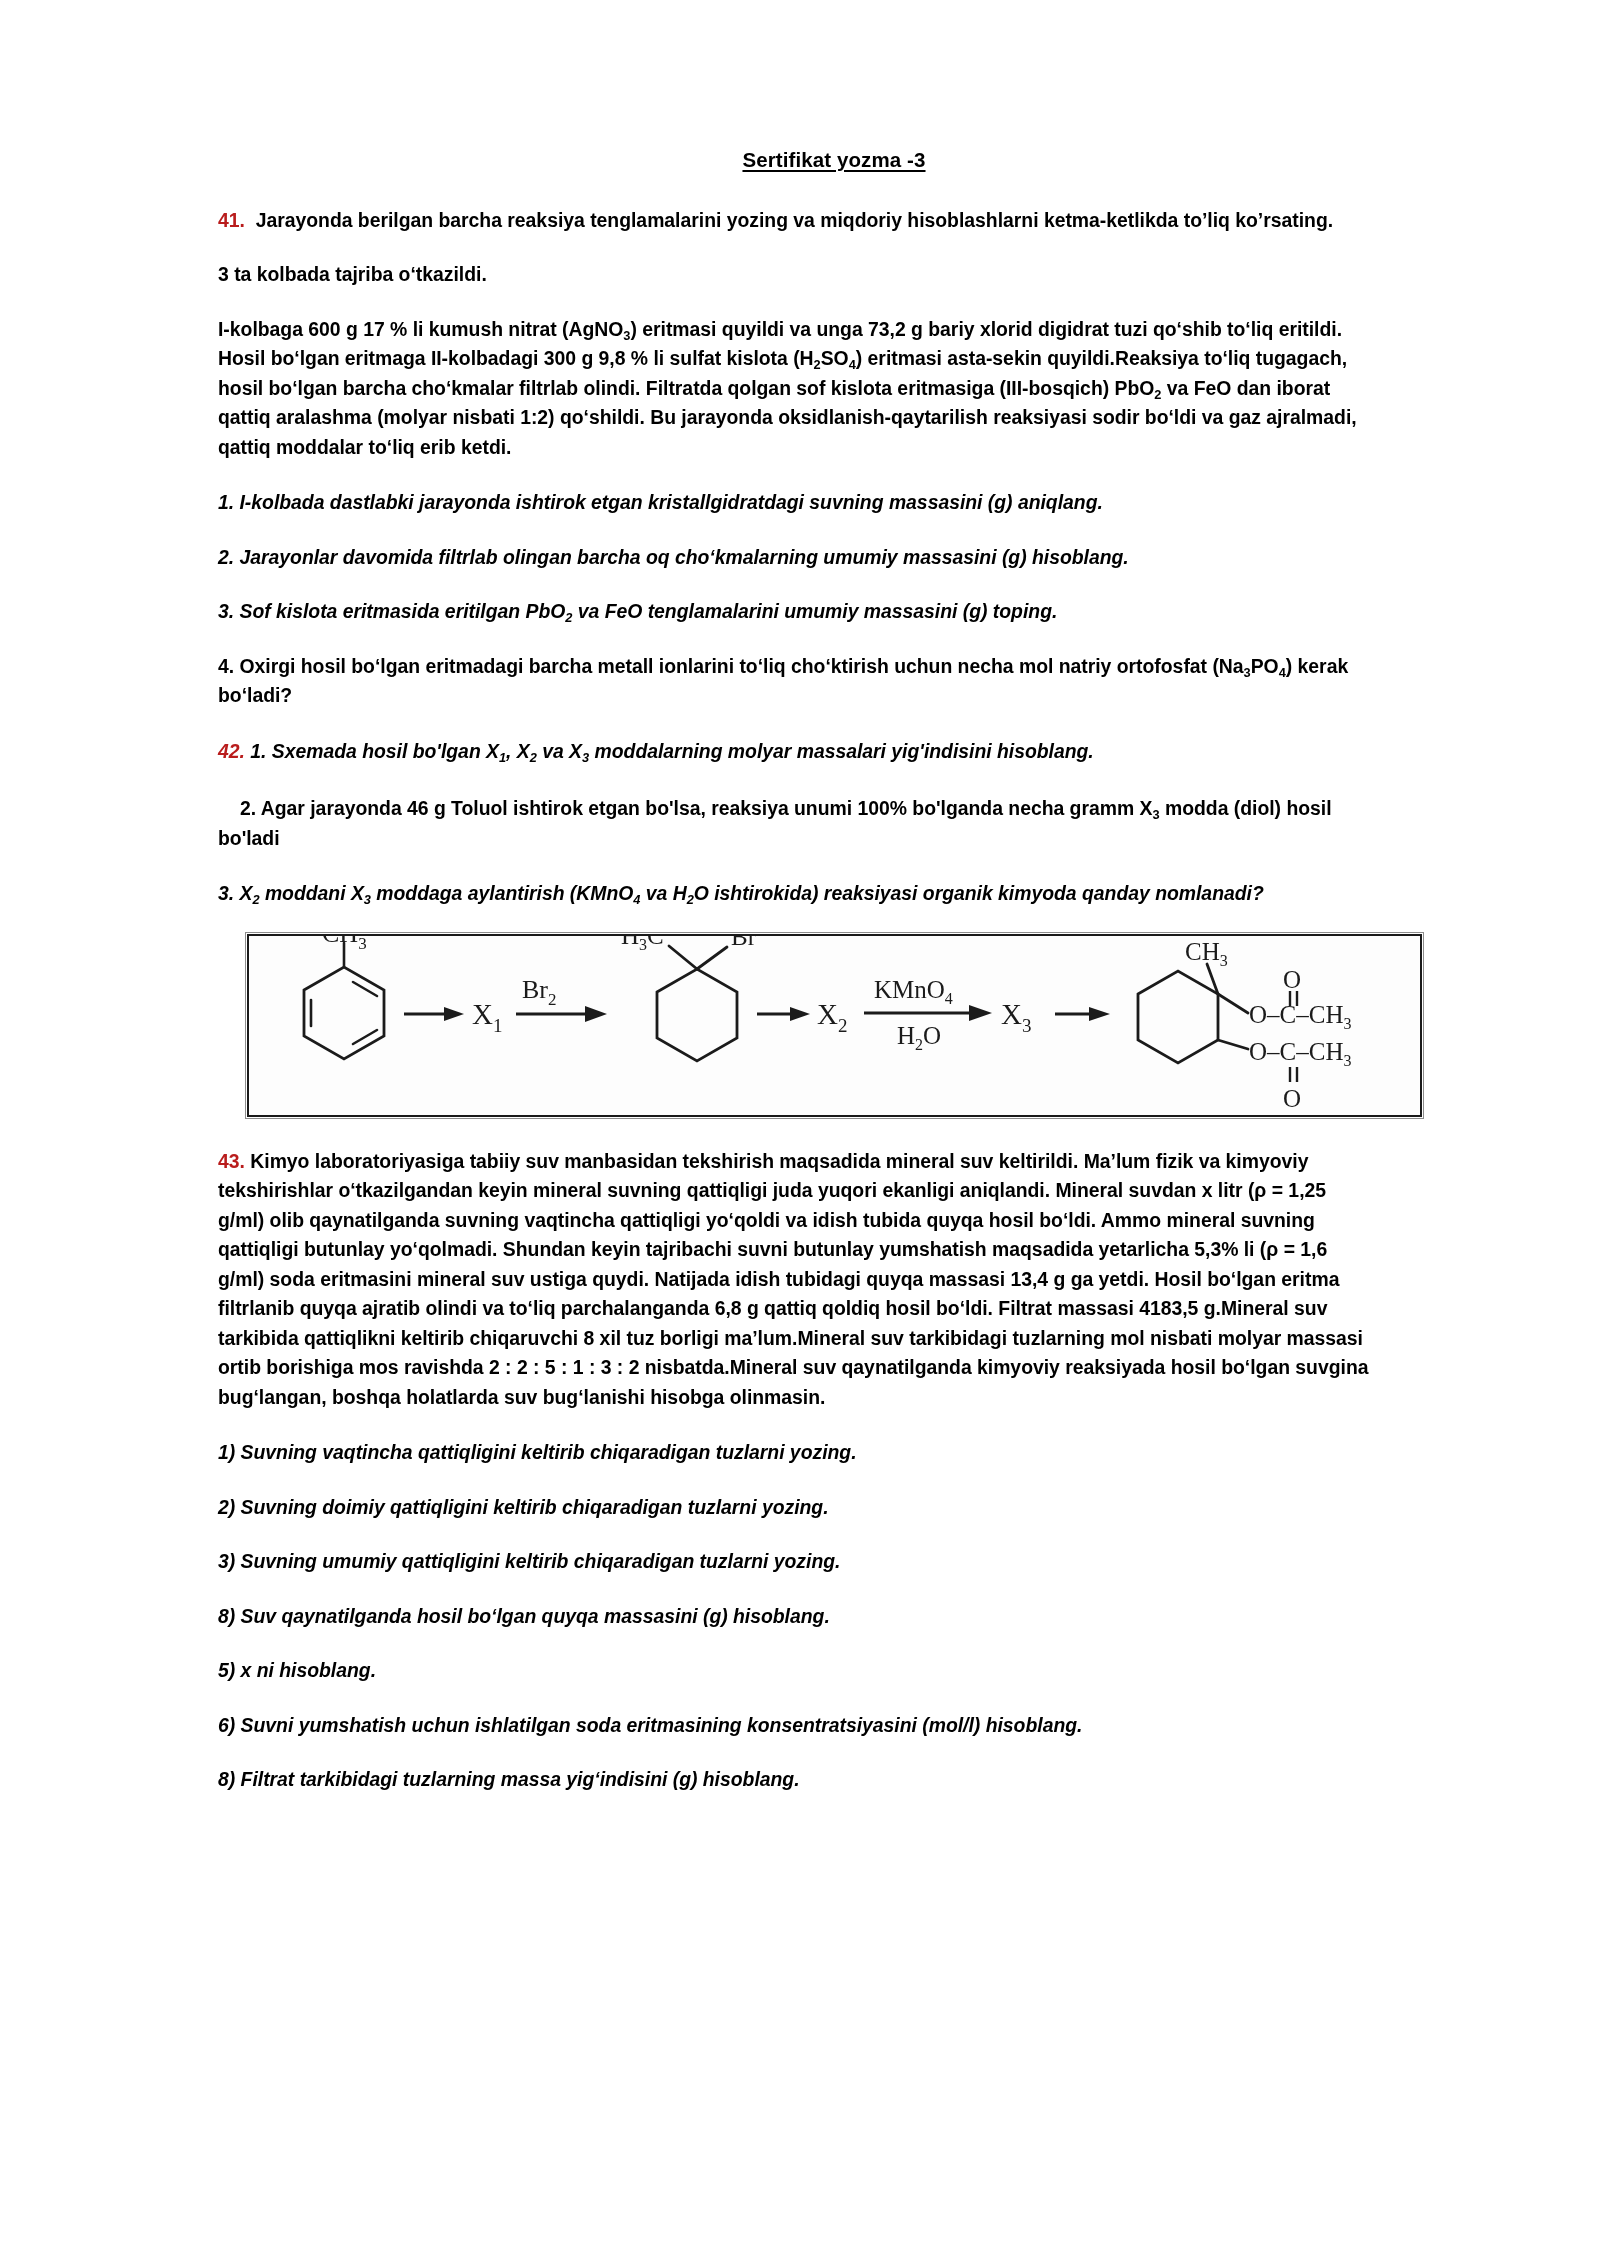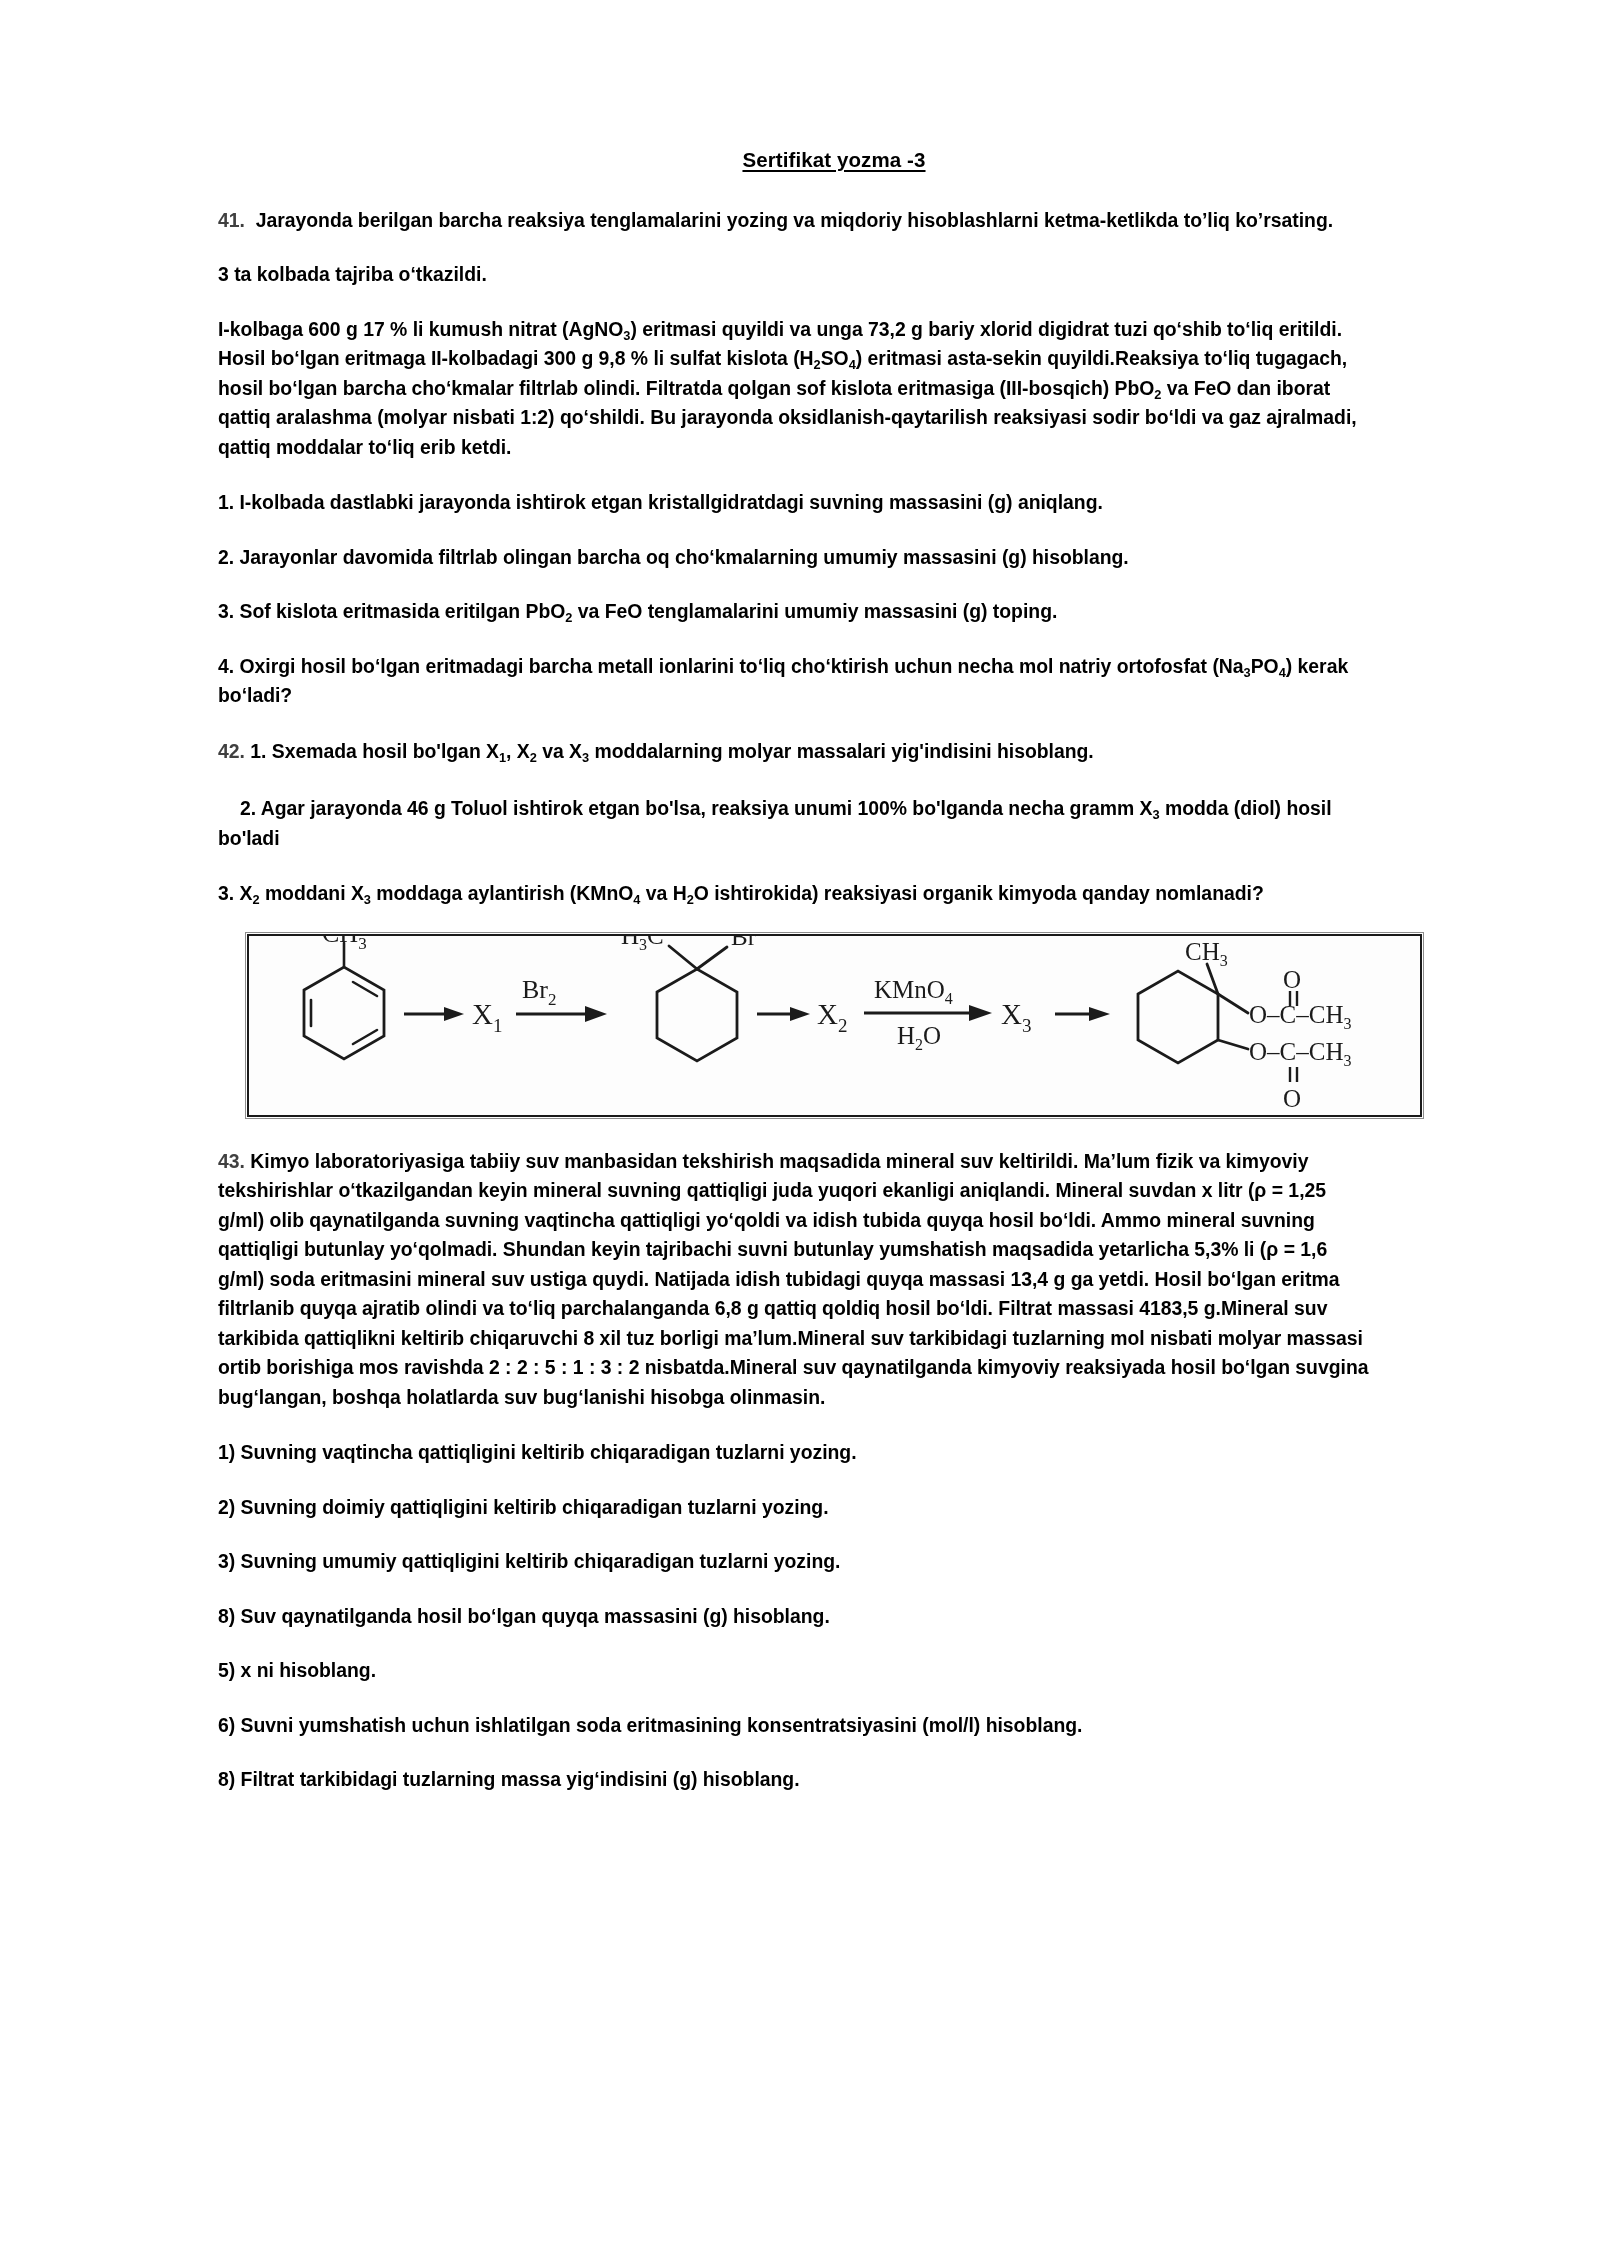--- a/index.html
+++ b/index.html
@@ -43,21 +43,21 @@
   }
   p {
     margin: 0 0 25px 0;
     font-size: 19.4px;
     font-weight: bold;
     line-height: 1.52;
     text-align: left;
     letter-spacing: -0.02px;
   }
   .qnum {
-    color: #404040;
+    color: #b91c1c;
     font-weight: bold;
   }
   sub {
     font-size: 0.66em;
     line-height: 0;
     vertical-align: -0.28em;
   }
   .indent-sm { padding-left: 22px; margin-top: 28px; }
   .para-block { margin-bottom: 26px; }
   .para-block p { margin-bottom: 0; }
@@ -73,21 +73,21 @@
     height: 183px;
     border: 2px solid #1a1a1a;
     outline: 1px solid #8d8d8d;
     outline-offset: 1px;
     background: #fdfdfd;
     position: relative;
   }
   .scheme-box svg { display: block; }
 
   
-  .qline { margin-bottom: 25px; }
+  .qline { margin-bottom: 25px; font-style: italic; }
 </style>
 </head>
 <body>
 
 <div class="page">
   <div class="content">
 
     <div class="doc-title">
       <span>Sertifikat yozma -3</span>
     </div>

